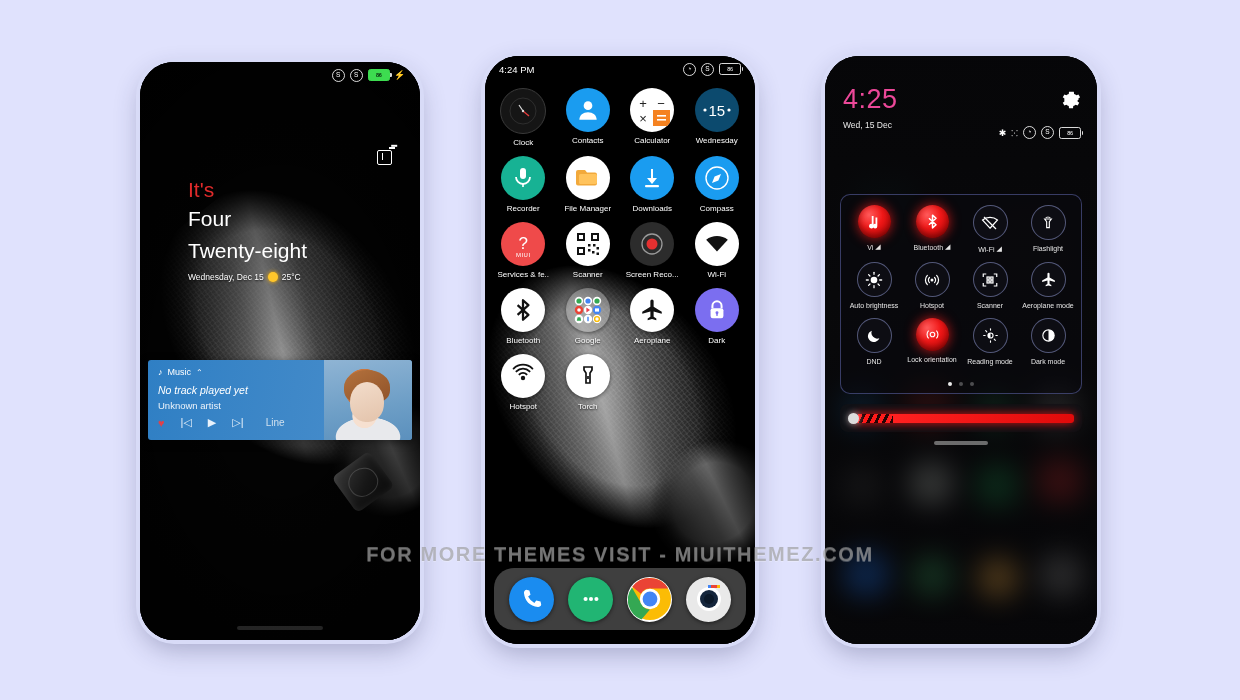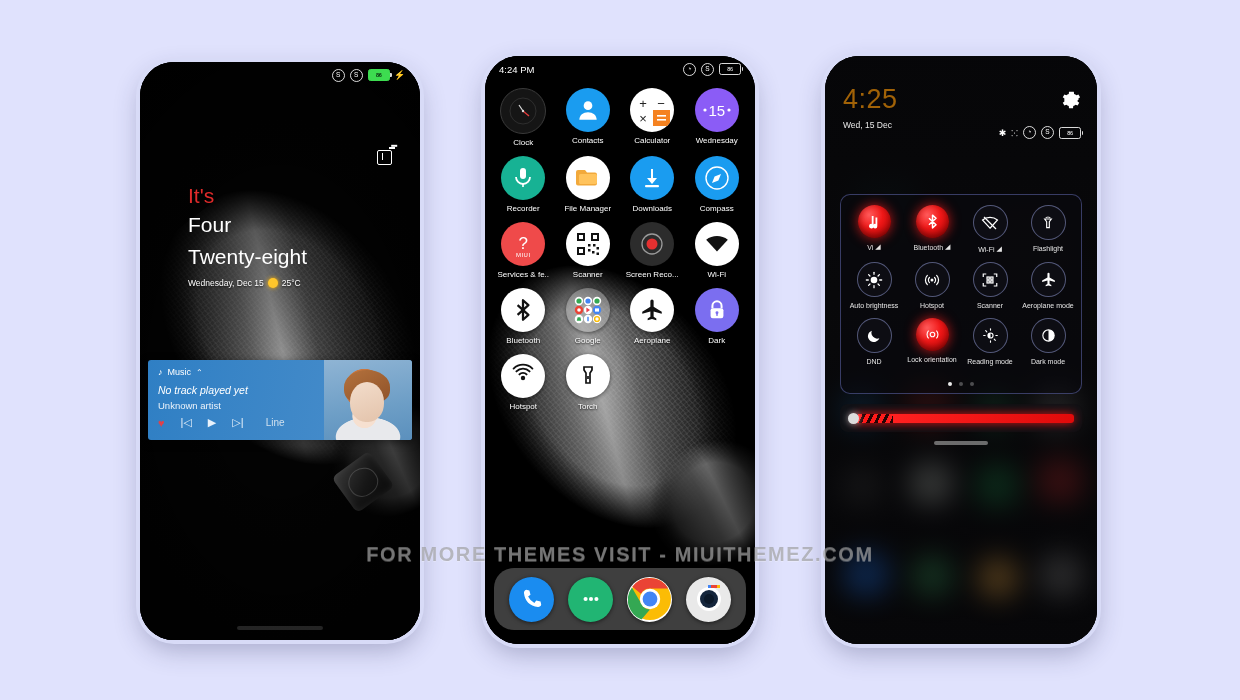--- a/index.html
+++ b/index.html
@@ -83,21 +83,21 @@
   }
   .p1-vig{position:absolute;inset:0;background:
       radial-gradient(ellipse 90% 70% at 50% 55%, rgba(0,0,0,.25) 0%, rgba(0,0,0,.86) 72%, #000 100%);}
   .oneplus-logo{
     position:absolute;right:28px;top:88px;width:13px;height:13px;
     border:1.6px solid #fff;border-radius:2px;z-index:25;
   }
   .oneplus-logo:before{content:"";position:absolute;left:3.5px;top:2px;width:1.6px;height:7px;background:#fff;}
   .oneplus-logo:after{content:"";position:absolute;right:-4px;top:-4px;width:6px;height:1.5px;background:#fff;
     box-shadow:2.2px -2.2px 0 0 #fff;transform:none;}
-  .clock-wrap{position:absolute;left:48px;top:122px;z-index:20;}
+  .clock-wrap{position:absolute;left:48px;top:116px;z-index:20;}
   .clk-its{font-size:21px;color:#e02b2b;font-weight:400;line-height:1.18;}
   .clk-l2,.clk-l3{font-size:21px;color:#fff;font-weight:300;line-height:1.55;}
   .clk-date{
     margin-top:4px;font-size:8.5px;color:#fff;display:flex;align-items:center;gap:4px;
     text-shadow:0 1px 2px rgba(0,0,0,.8);
   }
   .sun{width:10px;height:10px;border-radius:50%;background:#ffc62b;box-shadow:0 0 4px #ffb300;display:inline-block;}
 
   .music-card{
     position:absolute;left:8px;top:298px;width:264px;height:80px;z-index:22;
@@ -169,21 +169,21 @@
   }
   .dock .ic{width:45px;height:45px;}
 
   
   .p3-bg{position:absolute;inset:0;background:#0b0b0d;}
   .blurlayer{position:absolute;inset:0;filter:blur(13px);opacity:.9;}
   .blob{position:absolute;border-radius:16px;}
   .p3-shade{position:absolute;inset:0;background:
       linear-gradient(180deg, rgba(6,6,8,.96) 0%, rgba(8,8,10,.92) 46%, rgba(6,6,8,.80) 62%, rgba(4,4,6,.55) 100%);}
   .p3-head{position:absolute;left:18px;right:16px;top:30px;z-index:25;}
-  .p3-time{font-size:27px;color:#a16207;font-weight:300;line-height:1;letter-spacing:.5px;}
+  .p3-time{font-size:27px;color:#ec4899;font-weight:300;line-height:1;letter-spacing:.5px;}
   .p3-date{font-size:8.5px;color:#e8e8e8;margin-top:7px;}
   .gear{position:absolute;right:0;top:4px;width:20px;height:20px;}
   .p3-sb{position:absolute;right:0;top:40px;display:flex;align-items:center;gap:5px;}
   .cc-panel{
     position:absolute;left:15px;right:15px;top:138px;height:200px;z-index:24;
     border:1px solid rgba(96,104,175,.55);border-radius:10px;
     background:rgba(10,10,14,.55);
     padding:10px 4px 0;box-sizing:border-box;
   }
   .cc-grid{display:grid;grid-template-columns:repeat(4,1fr);row-gap:9px;}
@@ -333,21 +333,21 @@
               <text x="13" y="35" font-size="13" fill="#222" text-anchor="middle" font-family="Liberation Sans">×</text>
               <rect x="23" y="22" width="17" height="16" fill="#f58220"></rect>
               <rect x="27" y="27" width="9" height="1.6" fill="#fff"></rect>
                 <rect x="27" y="31" width="9" height="1.6" fill="#fff"></rect>
             </svg>
           </div>
           <div class="lbl">Calculator</div>
         </div>
 
         <div class="app">
-          <div class="ic" style="background:#8b5cf6;">
+          <div class="ic" style="background:#0c4a6e;">
             <svg width="44" height="44" viewBox="0 0 44 44">
                 <circle cx="10" cy="22" r="1.6" fill="#fff"></circle>
                 <circle cx="34" cy="22" r="1.6" fill="#fff"></circle>
               </svg>
             <span style="position:absolute;font-size:15px;color:#fff;font-weight:300;">15</span>
           </div>
           <div class="lbl">Wednesday</div>
         </div>
 
         <div class="app">

